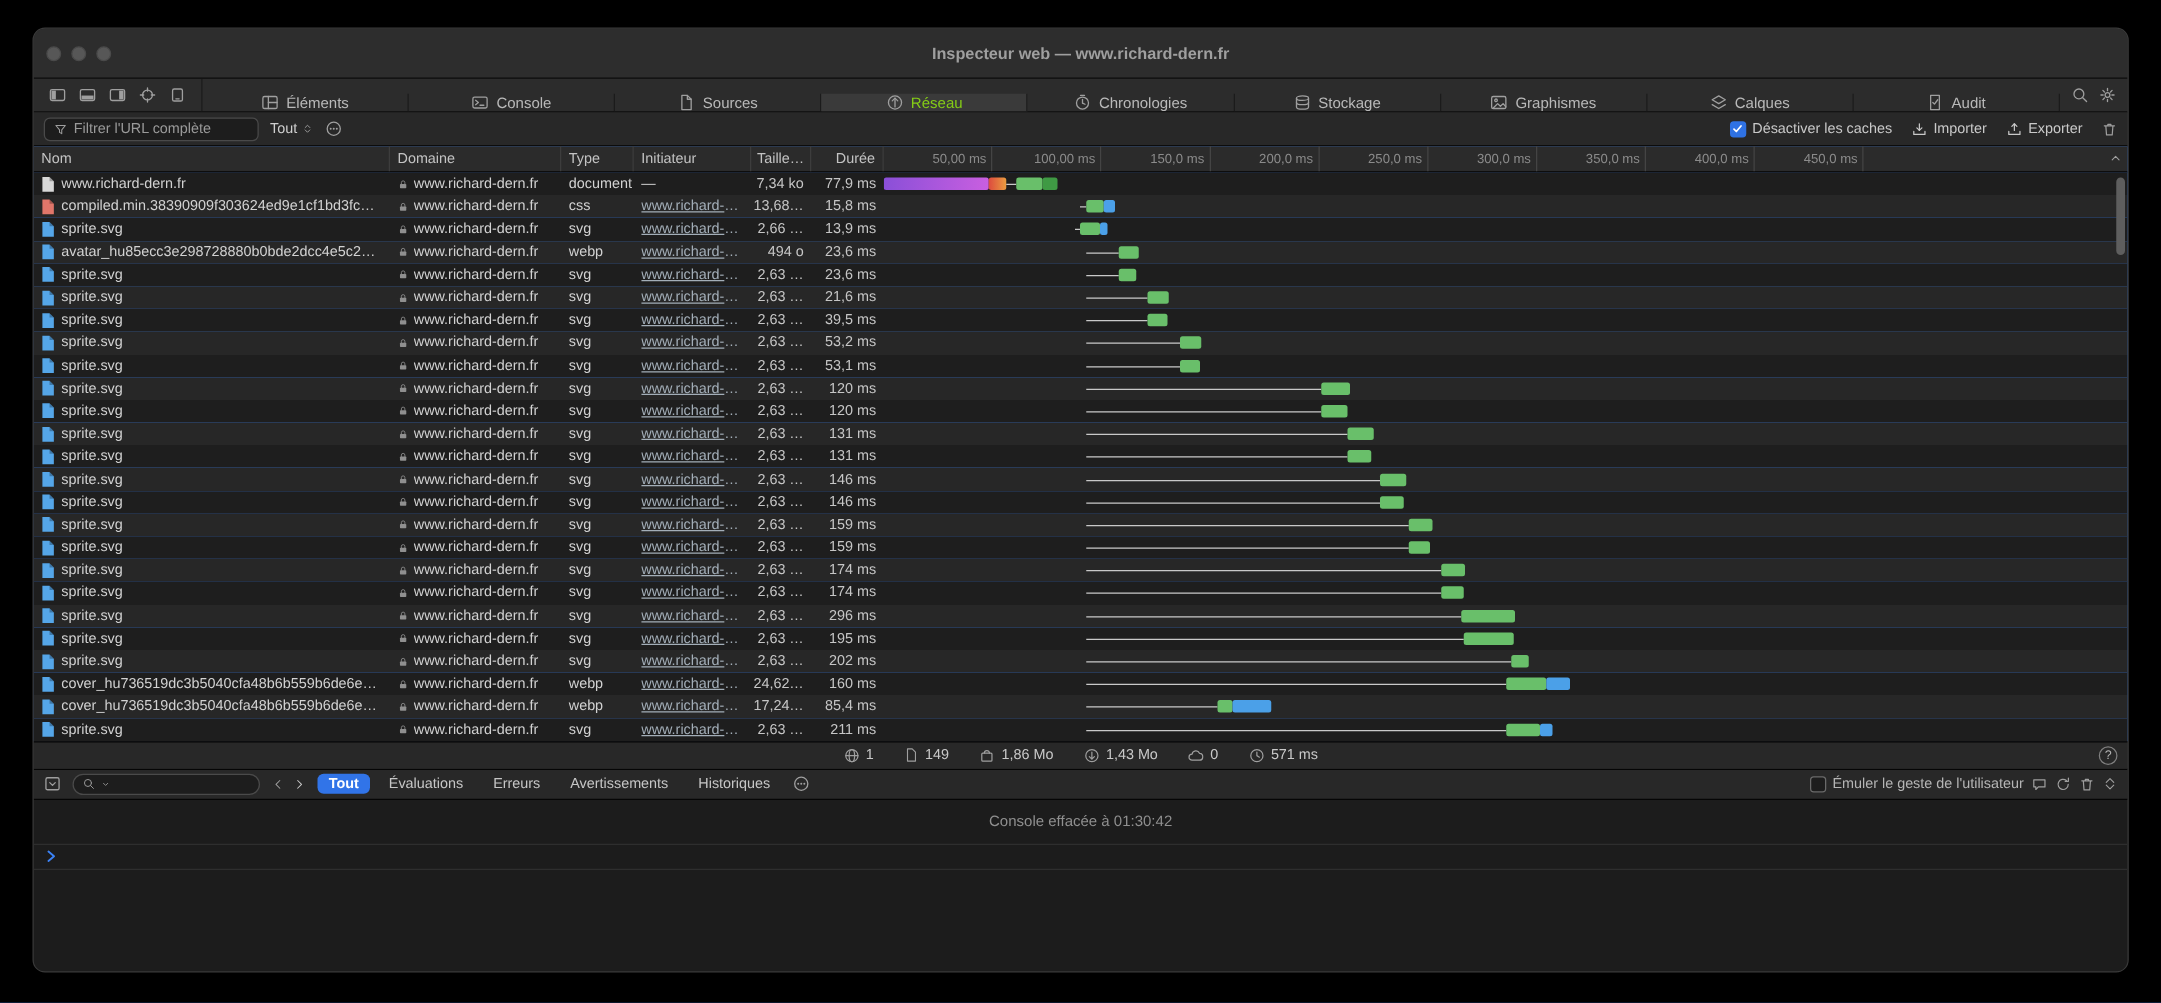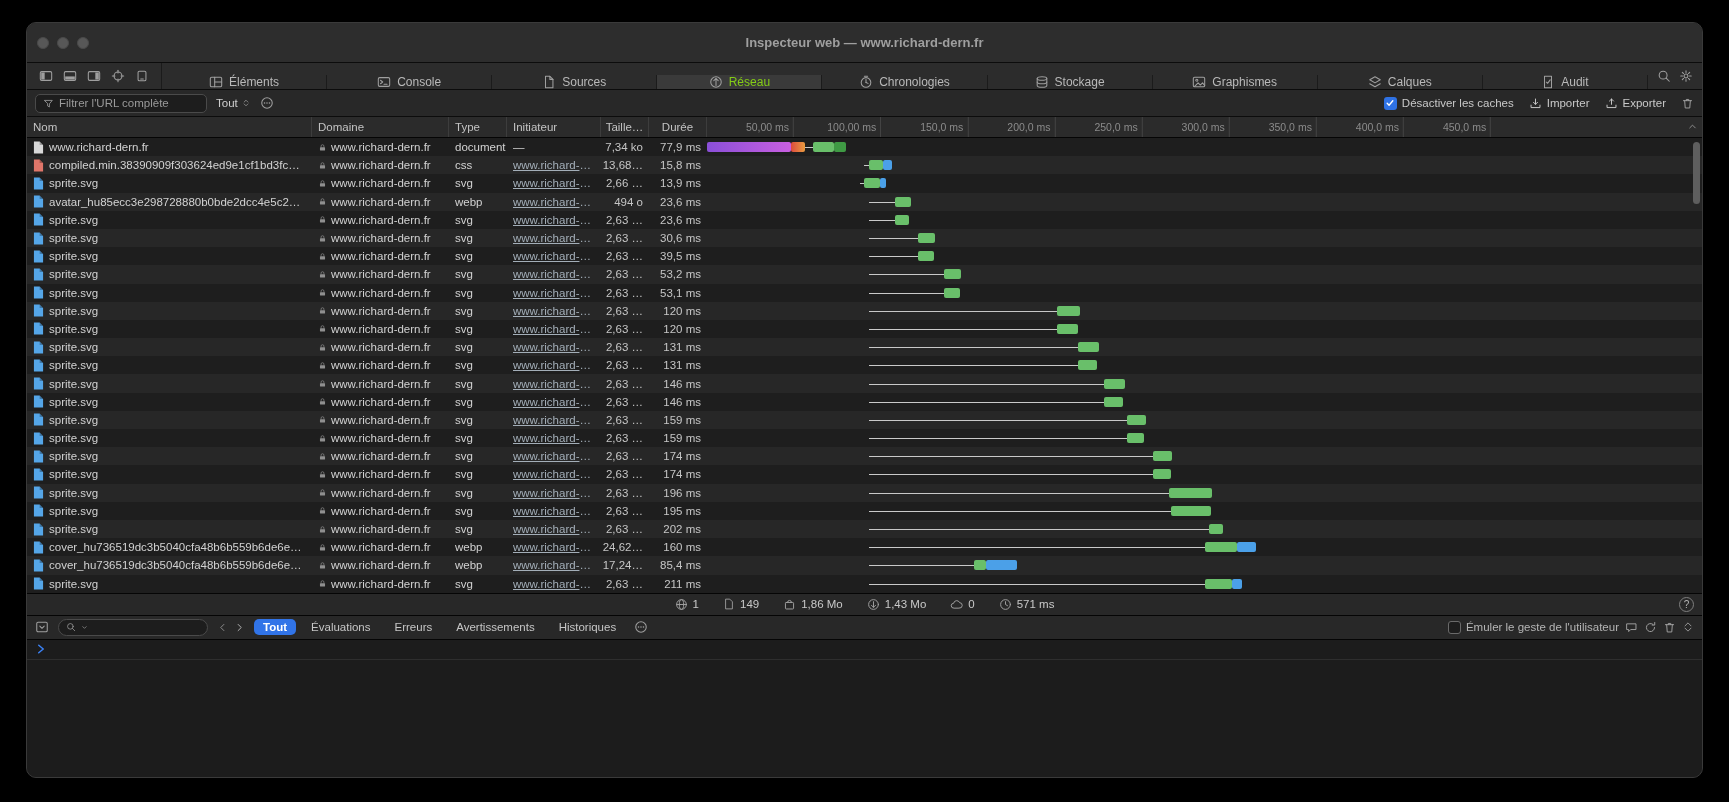--- a/index.html
+++ b/index.html
@@ -34,21 +34,21 @@
   .fbtn{display:flex;align-items:center;gap:5px;white-space:nowrap}
   .checkbox{width:13px;height:13px;border-radius:3px;background:#2f72e4;display:inline-flex;
     align-items:center;justify-content:center;flex:0 0 auto}
   .checkbox.un{background:#1d1d1d;border:1px solid #6a6a6a}
   
   .net{flex:0 0 auto;position:relative;background:#3b82f6}
   .nheader{height:21px;display:flex;background:#2b2b2b;border-bottom:1px solid #050505;
     font-size:11.5px;color:#c3c3c3}
   .hcell{display:flex;align-items:center;padding:0 6px;border-right:1px solid #3d3d3d;flex:0 0 auto;white-space:nowrap;overflow:hidden}
   .c-name{width:285px}.c-domain{width:137px}.c-type{width:58px}.c-init{width:94px}
-  .c-size{width:48px;justify-content:center}.c-dur{width:58px;justify-content:center}
+  .c-size{width:48px;justify-content:center}.c-dur{width:58px;justify-content:flex-end}
   .c-wf{flex:1;position:relative;border-right:none;overflow:visible}
   .tick{position:absolute;top:0;height:100%;display:flex;align-items:center;color:#8b8b8b;
     font-size:10.5px;transform:translateX(-100%);padding-right:4px;border-right:1px solid #444;white-space:nowrap}
   .rulerchev{position:absolute;right:4px;top:4px}
   .nrow{height:18.2px;display:flex;align-items:center;font-size:11.5px;color:#d2d2d2}
   .nrow:nth-child(odd){background:#1e1e1e}
   .nrow:nth-child(even){background:#272727}
   .cell{display:flex;align-items:center;padding:0 6px;flex:0 0 auto;height:100%;overflow:hidden;white-space:nowrap}
   .cell.c-size,.cell.c-dur{justify-content:flex-end;color:#c6c6c6}
   .fico{margin-right:5px;flex:0 0 auto}
@@ -552,21 +552,21 @@
           <div class="cell c-type">
             <span>svg</span>
           </div>
           <div class="cell c-init">
             <a class="initlink">www.richard-d…</a>
           </div>
           <div class="cell c-size">
             <span>2,63 …</span>
           </div>
           <div class="cell c-dur">
-            <span>30,6 ms</span>
+            <span>21,6 ms</span>
           </div>
           <div class="cell wfcell c-wf">
             <div class="wfline" style="left:16.287%;width:4.904%"></div>
             <div class="wfbar" style="left:21.191%;width:1.751%;background:#69bf6a"></div>
           </div>
         </div>
         <div class="nrow">
           <div class="cell c-name">
             <span class="icn fico">
               <svg width="11" height="13" viewBox="0 0 12 14">
@@ -1056,21 +1056,21 @@
           <div class="cell c-type">
             <span>svg</span>
           </div>
           <div class="cell c-init">
             <a class="initlink">www.richard-d…</a>
           </div>
           <div class="cell c-size">
             <span>2,63 …</span>
           </div>
           <div class="cell c-dur">
-            <span>196 ms</span>
+            <span>296 ms</span>
           </div>
           <div class="cell wfcell c-wf">
             <div class="wfline" style="left:16.287%;width:30.123%"></div>
             <div class="wfbar" style="left:46.410%;width:4.378%;background:#69bf6a"></div>
           </div>
         </div>
         <div class="nrow">
           <div class="cell c-name">
             <span class="icn fico">
               <svg width="11" height="13" viewBox="0 0 12 14">
@@ -1390,20 +1390,21 @@
             </svg>
           </span>
         <span class="icn js-icon">
             <svg width="12" height="12" viewBox="0 0 16 16" fill="none" stroke="#9f9f9f" stroke-width="1.2" stroke-linecap="round" stroke-linejoin="round">
               <polyline points="4,6.5 8,2.5 12,6.5"></polyline>
               <polyline points="4,9.5 8,13.5 12,9.5"></polyline>
             </svg>
           </span>
       </div>
     </div>
+    <div class="cmsg">Console effacée à 01:30:42</div>
     <div class="cprompt">
       <span class="icn js-icon">
           <svg width="12" height="12" viewBox="0 0 16 16" fill="none" stroke="#9f9f9f" stroke-width="1.2" stroke-linecap="round" stroke-linejoin="round">
             <polyline points="5,3 11,8 5,13" stroke="#3b82f6" stroke-width="2"></polyline>
           </svg>
         </span>
     </div>
     <div class="cfill"></div>
   </div>
 

